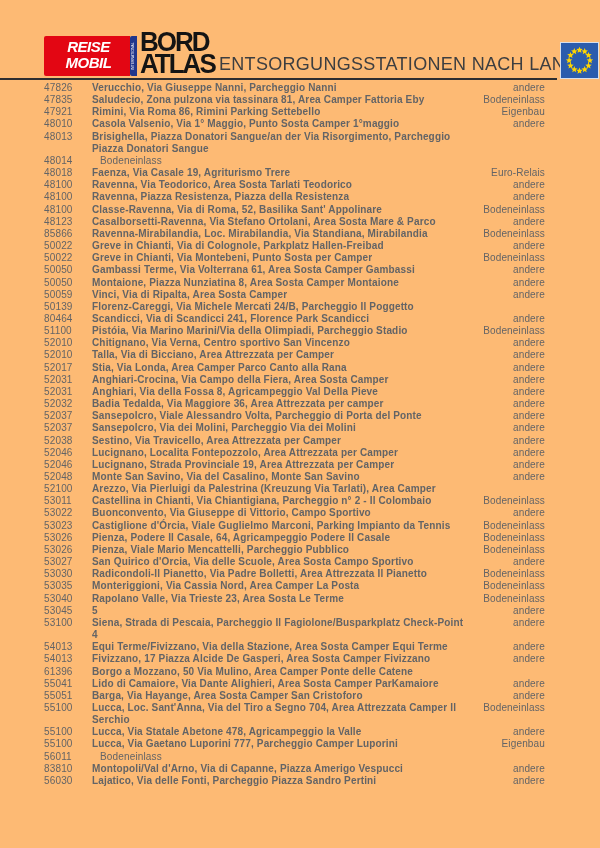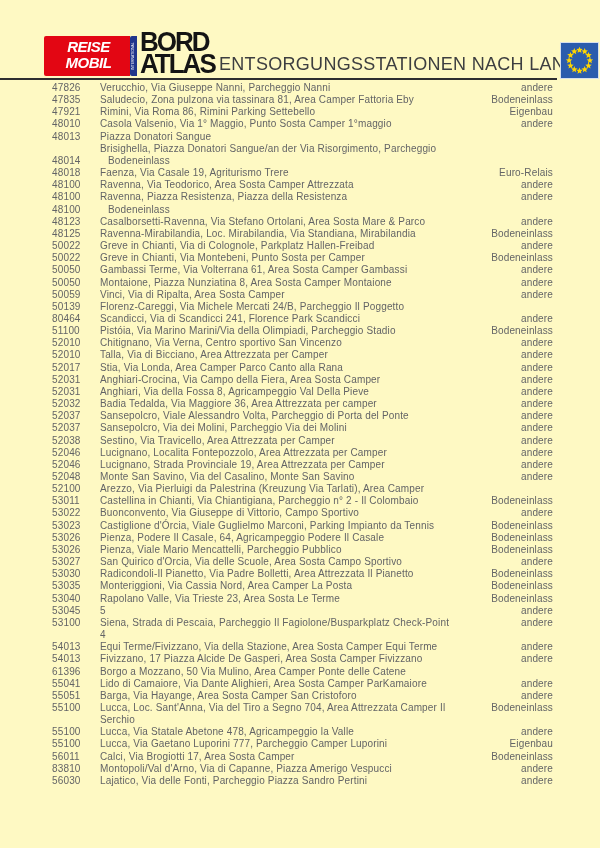--- a/index.html
+++ b/index.html
@@ -1,42 +1,42 @@
 <!DOCTYPE html>
 <html><head>
 <meta charset="utf-8">
 <style>
   html,body{margin:0;padding:0;background:#ffffff;}
-  .page{position:relative;width:600px;height:848px;background:#fef9c3;overflow:hidden;
+  .page{position:relative;width:600px;height:848px;background:#fdba74;overflow:hidden;
         font-family:"Liberation Sans", sans-serif;}
   
   .header{position:absolute;left:0;top:0;width:600px;height:80px;}
   .rule{position:absolute;left:0;top:78px;width:557px;height:2px;background:#2e2e30;}
   .rm-logo{position:absolute;left:44px;top:36px;width:93px;height:40px;display:flex;}
   .rm-red{flex:1;background:#e30613;border-radius:2px 0 0 2px;color:#ffffff;
           font-style:italic;font-weight:bold;font-size:15px;line-height:16px;
           letter-spacing:-0.5px;padding:3px 2px 0 5px;text-align:center;}
   .rm-blue{width:7px;background:#20368c;border-radius:0 2px 2px 0;overflow:hidden;
            color:#ffffff;font-size:3.5px;font-style:normal;
            writing-mode:vertical-rl;transform:rotate(180deg);text-align:center;line-height:7px;}
   .ba-logo{position:absolute;left:140px;top:30px;width:80px;height:50px;color:#141414;
            font-weight:bold;font-size:26px;line-height:21px;letter-spacing:-2px;
            transform:scaleY(1.08);transform-origin:top left;}
   .title{position:absolute;left:219px;top:54px;width:345px;color:#3d3e40;
          font-size:18px;letter-spacing:0.3px;white-space:nowrap;}
   .flag{position:absolute;left:560px;top:42px;width:39px;height:37px;
         background:#2b5cad;border:1px solid #d7dfeb;box-sizing:border-box;}
   .flag svg{display:block;width:100%;height:100%;}
   
-  .table{position:absolute;left:52px;top:82px;width:501px;
+  .table{position:absolute;left:44px;top:82px;width:501px;
          font-size:10px;line-height:12.15px;letter-spacing:0.15px;color:#636466;}
   .row{display:flex;align-items:flex-start;}
   .plz{flex:none;width:48px;white-space:nowrap;}
   .desc{flex:1;min-width:0;}
-  .desc div{white-space:nowrap;}
+  .desc div{white-space:nowrap;font-weight:bold;}
   .type{flex:none;margin-left:8px;text-align:right;white-space:nowrap;}
 </style>
 </head>
 <body>
 
 <div class="page">
 
   <div class="header">
 
     <div class="rm-logo">
@@ -104,63 +104,66 @@
       <div class="row">
       <span class="plz">48010</span>
       <span class="desc">
           <div>Casola Valsenio, Via 1° Maggio, Punto Sosta Camper 1°maggio</div>
         </span>
       <span class="type">andere</span>
     </div>
       <div class="row">
       <span class="plz">48013</span>
       <span class="desc">
+          <div>Brisighella, Piazza Donatori Sangue/an der Via Risorgimento, Parcheggio</div>
           <div>Piazza Donatori Sangue</div>
-          <div>Brisighella, Piazza Donatori Sangue/an der Via Risorgimento, Parcheggio</div>
         </span>
       <span class="type"></span>
     </div>
       <div class="row">
       <span class="plz">48014</span>
       <span class="type">Bodeneinlass</span>
     </div>
       <div class="row">
       <span class="plz">48018</span>
       <span class="desc">
           <div>Faenza, Via Casale 19, Agriturismo Trere</div>
         </span>
       <span class="type">Euro-Relais</span>
     </div>
       <div class="row">
       <span class="plz">48100</span>
       <span class="desc">
-          <div>Ravenna, Via Teodorico, Area Sosta Camper Attrezzata</div>
+          <div>Ravenna, Via Teodorico, Area Sosta Tarlati Teodorico</div>
         </span>
       <span class="type">andere</span>
     </div>
       <div class="row">
       <span class="plz">48100</span>
       <span class="desc">
           <div>Ravenna, Piazza Resistenza, Piazza della Resistenza</div>
         </span>
       <span class="type">andere</span>
     </div>
       <div class="row">
       <span class="plz">48100</span>
+      <span class="desc">
+          <div>Classe-Ravenna, Via di Roma, 52, Basilika Sant' Appolinare</div>
+        </span>
       <span class="type">Bodeneinlass</span>
     </div>
       <div class="row">
       <span class="plz">48123</span>
       <span class="desc">
           <div>Casalborsetti-Ravenna, Via Stefano Ortolani, Area Sosta Mare &amp; Parco</div>
         </span>
       <span class="type">andere</span>
     </div>
       <div class="row">
-      <span class="plz">48125</span>
+      <span class="plz">85866</span>
       <span class="desc">
           <div>Ravenna-Mirabilandia, Loc. Mirabilandia, Via Standiana, Mirabilandia</div>
         </span>
       <span class="type">Bodeneinlass</span>
     </div>
       <div class="row">
       <span class="plz">50022</span>
       <span class="desc">
           <div>Greve in Chianti, Via di Colognole, Parkplatz Hallen-Freibad</div>
         </span>
@@ -436,23 +439,20 @@
     </div>
       <div class="row">
       <span class="plz">55100</span>
       <span class="desc">
           <div>Lucca, Via Gaetano Luporini 777, Parcheggio Camper Luporini</div>
         </span>
       <span class="type">Eigenbau</span>
     </div>
       <div class="row">
       <span class="plz">56011</span>
-      <span class="desc">
-          <div>Calci, Via Brogiotti 17, Area Sosta Camper</div>
-        </span>
       <span class="type">Bodeneinlass</span>
     </div>
       <div class="row">
       <span class="plz">83810</span>
       <span class="desc">
           <div>Montopoli/Val d'Arno, Via di Capanne, Piazza Amerigo Vespucci</div>
         </span>
       <span class="type">andere</span>
     </div>
       <div class="row">

